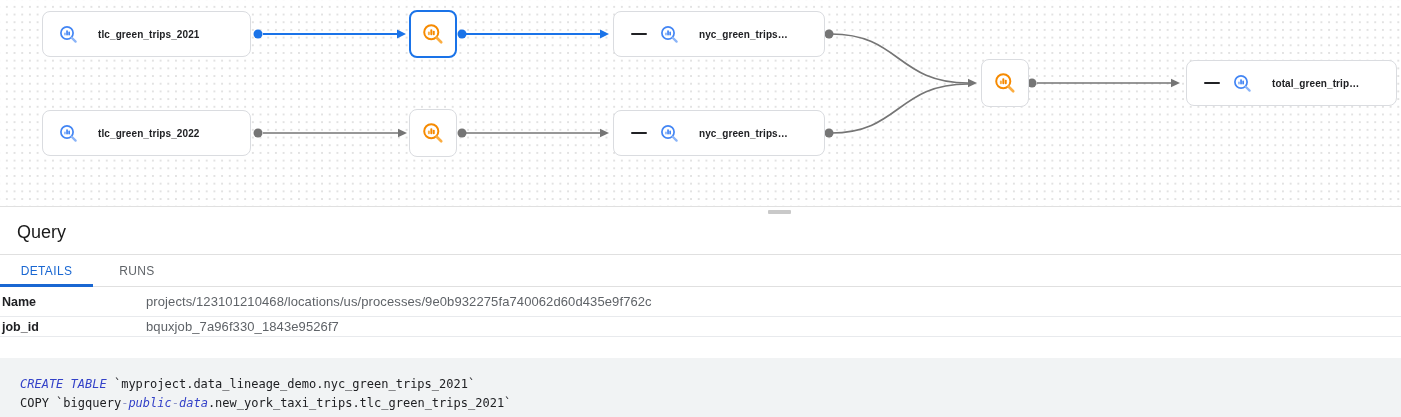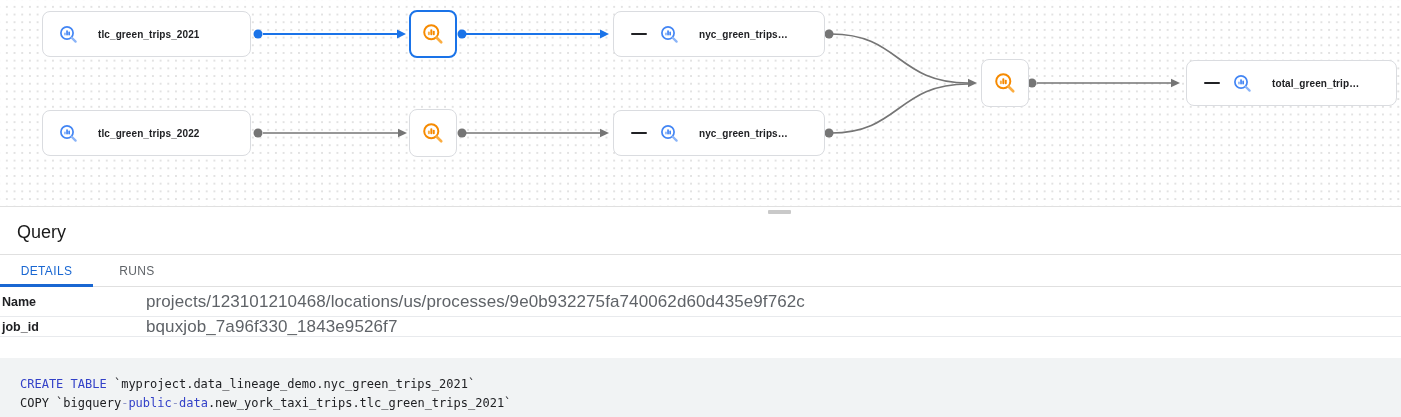--- a/index.html
+++ b/index.html
@@ -49,27 +49,27 @@
     border-bottom:1px solid var(--divider);height:33px;}
   .tab{display:flex;align-items:center;justify-content:center;height:100%;
     font-size:12px;font-weight:normal;letter-spacing:.35px;cursor:pointer;}
   .tab-details{width:93px;color:var(--tab-active);position:relative;}
   .tab-runs{width:88px;color:var(--text-gray);}
   .tab-underline{position:absolute;left:0;bottom:-1px;width:93px;height:3px;background:var(--tab-active);}
   .detail-row{display:flex;align-items:center;border-bottom:1px solid var(--row-divider);}
   .detail-row.r1{height:30px;}
   .detail-row.r2{height:20px;}
   .detail-label{width:146px;padding-left:2px;font-size:12.5px;font-weight:bold;color:var(--text-dark);}
-  .detail-value{font-size:17px;color:var(--text-gray);letter-spacing:.1px;}
+  .detail-value{font-size:13px;color:var(--text-gray);letter-spacing:.1px;}
 
   
   .code-block{margin-top:21px;background:var(--code-bg);height:76px;
     padding:17px 20px 0 20px;font-family:"DejaVu Sans Mono", monospace;
     font-size:12px;line-height:19px;color:#202124;white-space:pre;}
-  .kw{color:var(--keyword-blue);}
+  .kw{color:var(--keyword-blue);font-style:italic;}
   .dim{color:var(--hyphen-dim);}
 </style>
 </head>
 <body>
 
 <div class="graph">
 
   <svg class="edges" width="1401" height="207">
 
     <line x1="263" y1="34" x2="397" y2="34" stroke="var(--accent-blue)" stroke-width="2"></line>

